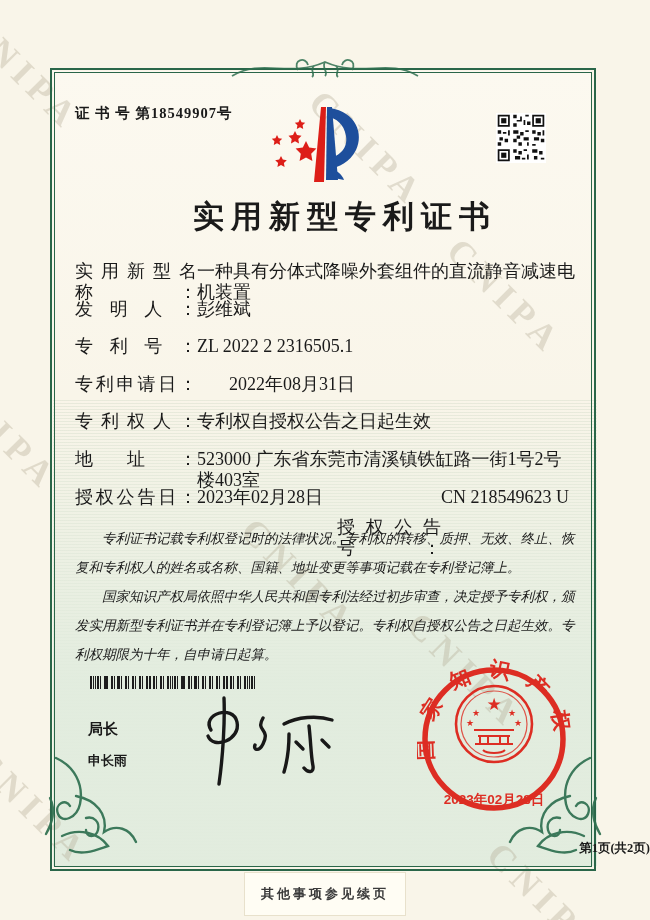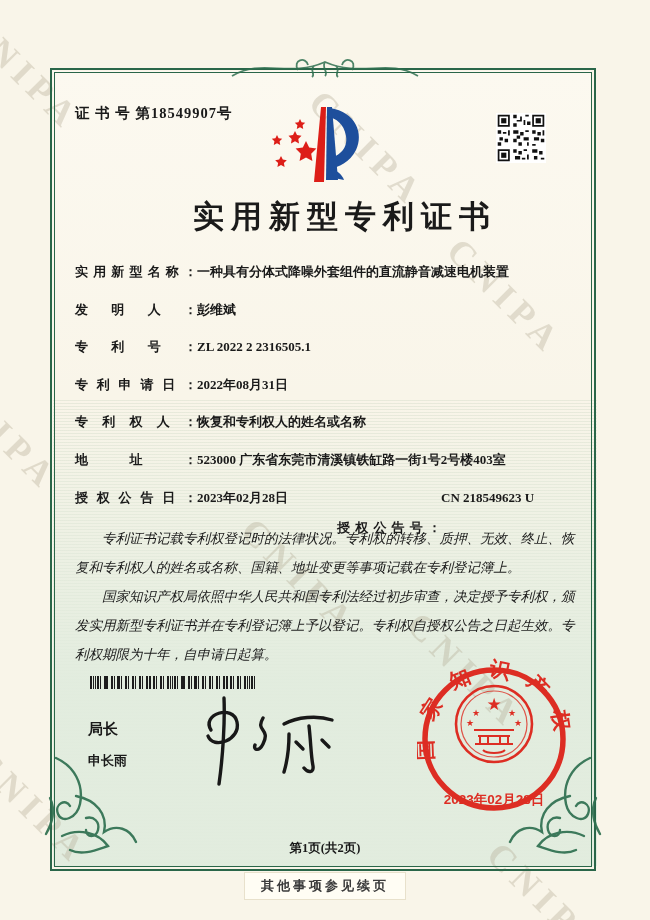--- a/index.html
+++ b/index.html
@@ -43,43 +43,43 @@
   .flourish.bl{left:40px;top:752px;}
   .flourish.br{right:44px;top:752px;transform:scaleX(-1);}
   
   .z{position:absolute;z-index:5;}
   .cert-no{left:75px;top:104px;font-size:14.5px;font-weight:600;letter-spacing:1px;}
   .logo{left:264px;top:104px;width:102px;height:86px;}
   .qr{left:496px;top:113px;width:50px;height:50px;}
   .title{left:0;top:196px;width:650px;text-align:center;
          font-size:31px;font-weight:bold;letter-spacing:7px;margin-left:20px;}
   .row{left:75px;width:500px;display:flex;align-items:flex-start;
-       font-size:13px;font-weight:700;line-height:21px;}
+       font-size:18px;font-weight:400;line-height:21px;}
   .row .lbl{width:122px;flex:0 0 122px;text-align:justify;text-align-last:justify;}
   .row .val{flex:1;}
   .row.double .val1{flex:0 0 132px;}
   .row.double .lbl2{width:104px;flex:0 0 104px;text-align:justify;text-align-last:justify;margin-left:8px;margin-top:30px;}
-  .r0{top:261px;} .r1{top:299px;} .r2{top:336px;} .r3{top:374px;}
+  .r0{top:261px;} .r1{top:299px;} .r2{top:336px;} .r3{top:374px;gap:32px;}
   .r4{top:411px;} .r5{top:449px;} .r6{top:487px;}
   .paras{left:75px;top:524px;width:502px;font-size:13.5px;line-height:29px;
          font-style:italic;font-weight:500;}
   .paras p{margin:0;text-indent:2em;}
   .barcode{left:90px;top:676px;width:168px;height:13px;
     background:
       repeating-linear-gradient(90deg,#1d1d1d 0 2px,transparent 2px 3px,#1d1d1d 3px 4px,transparent 4px 7px),
       repeating-linear-gradient(90deg,transparent 0 5px,#1d1d1d 5px 6px,transparent 6px 11px);
   }
   .signer-title{left:88px;top:720px;font-size:15px;font-weight:600;font-family:"Liberation Sans",sans-serif;}
   .signer-name{left:88px;top:752px;font-size:13px;font-weight:600;font-family:Liberation Mono, monospace;}
   .signature{left:183px;top:690px;}
   .seal{left:417px;top:658px;opacity:.94;}
-  .page-foot{left:0;top:840px;width:650px;text-align:center;font-size:12.5px;font-weight:600;}
+  .page-foot{left:0;top:840px;width:650px;text-align:right;font-size:12.5px;font-weight:600;}
   .cont-note{left:0;top:872px;width:650px;text-align:center;}
   .cont-note span{
-    display:inline-block;padding:4px 16px;font-size:13px;letter-spacing:3px;
+    display:inline-block;padding:12px 16px;font-size:13px;letter-spacing:3px;
     color:#3a3a3a;background:#fffdf4;border:1px solid #e8e1cc;font-weight:600;
   }
 </style>
 </head>
 <body>
 
 <span class="wm" style="left:-14px;top:6px">CNIPA</span>
 <span class="wm" style="left:330px;top:82px">CNIPA</span>
 <span class="wm" style="left:468px;top:230px">CNIPA</span>
 <span class="wm" style="left:-36px;top:366px">CNIPA</span>
@@ -169,21 +169,21 @@
 <div class="z row r2">
   <span class="lbl">专利号：</span>
   <span class="val">ZL 2022 2 2316505.1</span>
 </div>
 <div class="z row r3">
   <span class="lbl">专利申请日：</span>
   <span class="val">2022年08月31日</span>
 </div>
 <div class="z row r4">
   <span class="lbl">专利权人：</span>
-  <span class="val">恢复和专利权人的姓名或名称</span>
+  <span class="val">专利权自授权公告之日起生效</span>
 </div>
 <div class="z row r5">
   <span class="lbl">地址：</span>
   <span class="val">523000 广东省东莞市清溪镇铁缸路一街1号2号楼403室</span>
 </div>
 <div class="z row r6 double">
   <span class="lbl">授权公告日：</span>
   <span class="val val1">2023年02月28日</span>
   <span class="lbl lbl2">授权公告号：</span>
   <span class="val">CN 218549623 U</span>

